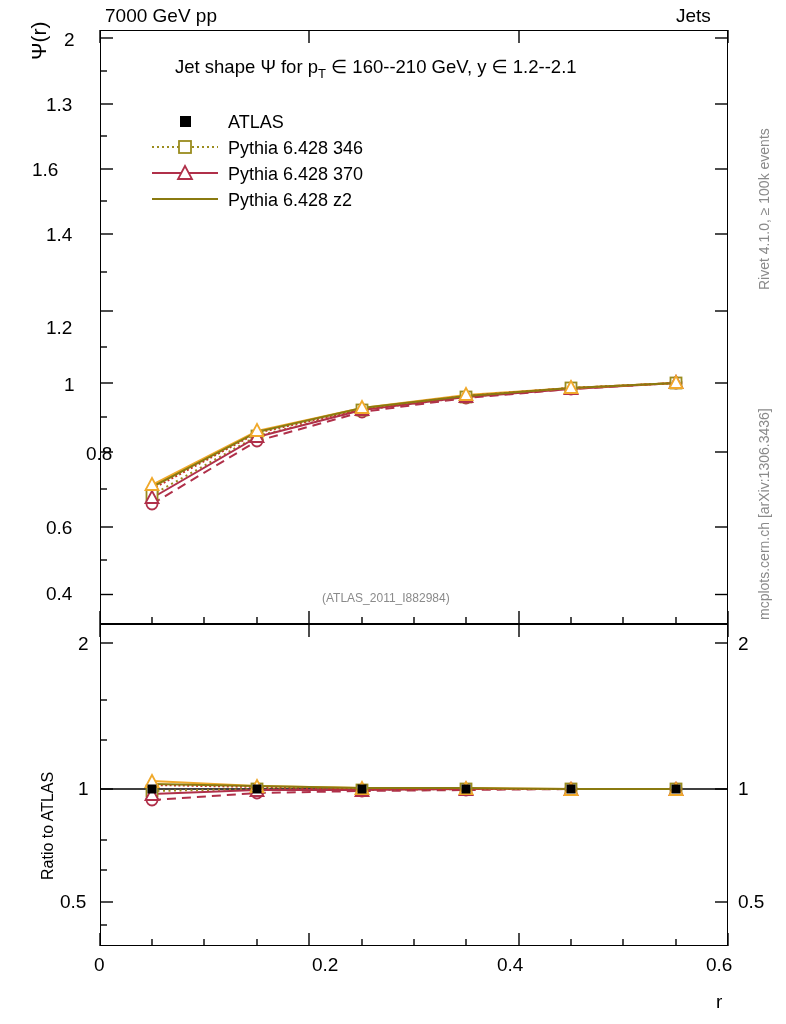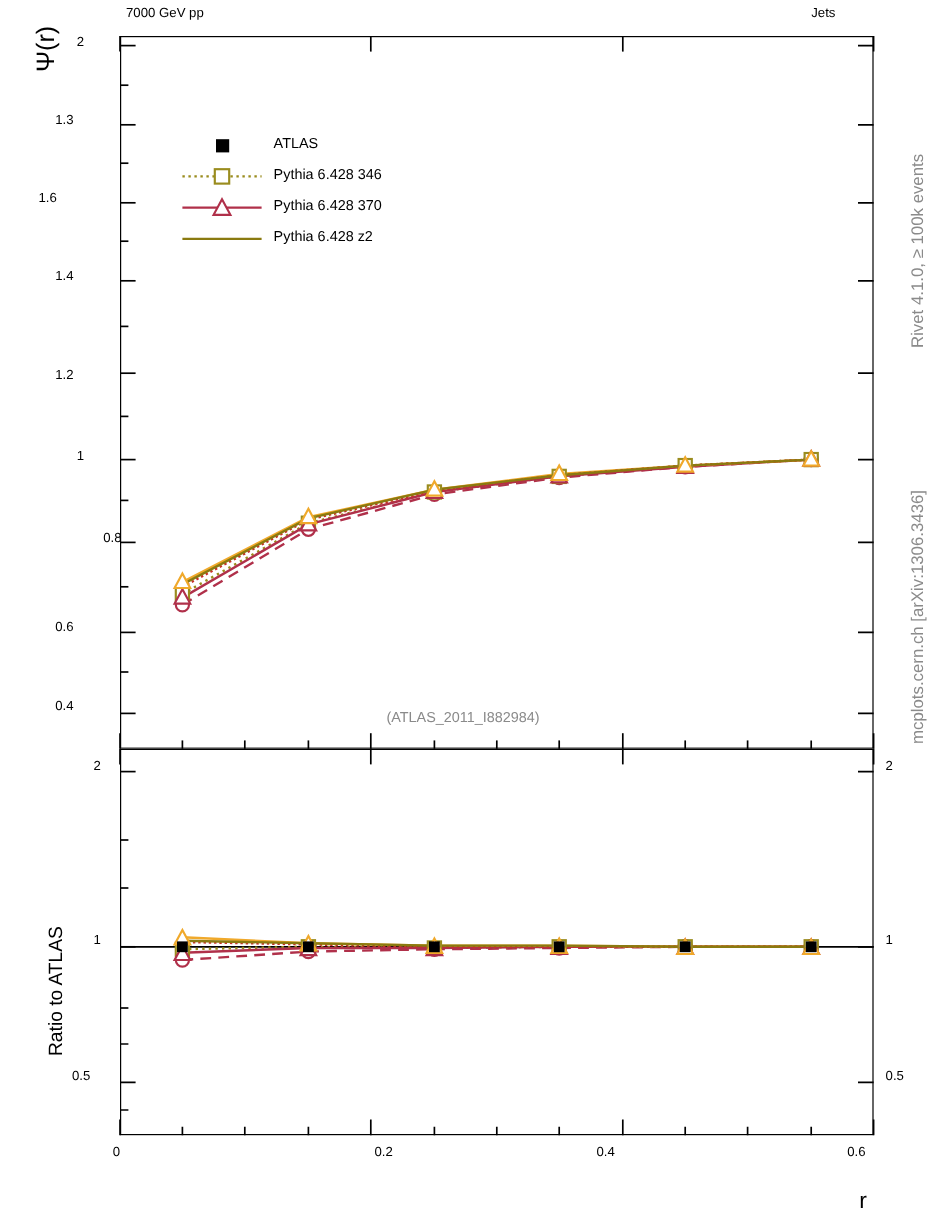--- a/index.html
+++ b/index.html
@@ -17,21 +17,21 @@
   }
   .page {
     position: relative;
     width: 786px;
     height: 1024px;
   }
   
   .txt {
     position: absolute;
     white-space: nowrap;
-    font-size: 11px;
+    font-size: 19px;
     line-height: 1;
   }
   .txt.small { font-size: 14px; }
   .txt.tiny  { font-size: 12px; }
   .rot90 {
     transform-origin: 0 0;
     transform: rotate(-90deg);
   }
   .gray { color: #8a8a8a; }
   
@@ -67,21 +67,21 @@
     position: absolute;
     left: 0;
     top: 0;
     width: 70px;
     height: 26px;
   }
   .legend-label {
     position: absolute;
     left: 78px;
     top: 4px;
-    font-size: 12px;
+    font-size: 18px;
     white-space: nowrap;
   }
 </style>
 </head>
 <body>
 
 <div class="page">
 
   <div class="txt" style="left:105px; top:6px;">7000 GeV pp</div>
   <div class="txt" style="left:676px; top:6px;">Jets</div>
@@ -90,20 +90,23 @@
   <div class="txt small gray rot90" style="left:757px; top:620px;">mcplots.cern.ch [arXiv:1306.3436]</div>
 
   <div class="frame" id="main-frame"></div>
 
   <div class="frame" id="ratio-frame"></div>
 
   <div class="txt rot90" style="left:28px; top:60px; font-size:21px;">Ψ(r)</div>
   <div class="txt rot90" style="left:40px; top:880px; font-size:16px;">Ratio to ATLAS</div>
   <div class="txt" style="left:716px; top:992px; font-size:19px;">r</div>
 
+  <div class="txt" style="left:175px; top:58px; font-size:18.5px;">
+    <span>Jet shape </span><span>Ψ</span><span> for p</span><span style="font-size:13px; vertical-align:sub;">T</span><span> ∈ 160--210 GeV, y ∈ 1.2--2.1</span>
+  </div>
 
   <div class="txt tiny gray" style="left:322px; top:592px;">(ATLAS_2011_I882984)</div>
 
   <div id="legend">
     <div class="legend-row">
       <svg class="legend-sample" viewBox="0 0 70 26">
         <rect x="30" y="8" width="11" height="11" fill="#000"></rect>
       </svg>
       <span class="legend-label">ATLAS</span>
     </div>
@@ -126,21 +129,21 @@
         <line x1="2" y1="13" x2="68" y2="13" stroke="#8a7a10" stroke-width="1.8"></line>
       </svg>
       <span class="legend-label">Pythia 6.428 z2</span>
     </div>
   </div>
 
   <div class="txt" style="left:64px; top:30px;">2</div>
   <div class="txt" style="left:46px; top:95px;">1.3</div>
   <div class="txt" style="left:32px; top:160px;">1.6</div>
   <div class="txt" style="left:46px; top:225px;">1.4</div>
-  <div class="txt" style="left:46px; top:308px;">1.2</div>
+  <div class="txt" style="left:46px; top:318px;">1.2</div>
   <div class="txt" style="left:64px; top:375px;">1</div>
   <div class="txt" style="left:46px; top:444px;margin-left:40px;">0.8</div>
   <div class="txt" style="left:46px; top:518px;">0.6</div>
   <div class="txt" style="left:46px; top:584px;">0.4</div>
 
   <div class="txt" style="left:78px; top:634px;">2</div>
   <div class="txt" style="left:78px; top:779px;">1</div>
   <div class="txt" style="left:60px; top:892px;">0.5</div>
 
   <div class="txt" style="left:738px; top:634px;">2</div>

